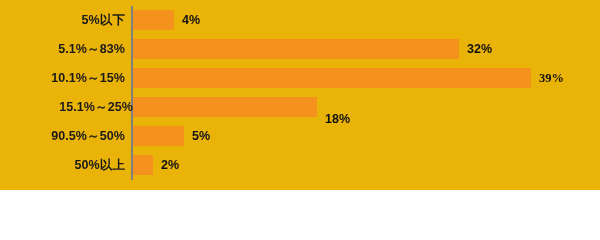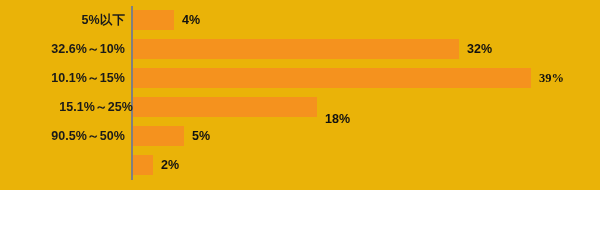--- a/index.html
+++ b/index.html
@@ -75,38 +75,39 @@
 <div id="chart-root">
   <div class="plot-area">
     <div class="axis-line"></div>
     <div id="rows">
         <div class="row" style="top: 10px;">
           <div class="cat-label">5%以下</div>
           <div class="bar" style="width: 41px;"></div>
           <div class="val-label" style="left: 182px;">4%</div>
         </div>
         <div class="row" style="top: 39px;">
-          <div class="cat-label">32.6%～10%</div>
+          <div class="cat-label">5.1%～83%</div>
           <div class="bar" style="width: 326px;"></div>
           <div class="val-label" style="left: 467px;">32%</div>
         </div>
         <div class="row" style="top: 68px; border-radius: 9px;">
           <div class="cat-label">10.1%～15%</div>
           <div class="bar" style="width: 398px;"></div>
           <div class="val-label" style="left: 539px; font-family: Liberation Serif, serif;">39%</div>
         </div>
         <div class="row" style="top: 97px; padding-left: 8px;">
           <div class="cat-label">15.1%～25%</div>
           <div class="bar" style="width: 184px;"></div>
           <div class="val-label" style="left: 325px; margin-top: 12px;">18%</div>
         </div>
         <div class="row" style="top: 126px;">
           <div class="cat-label">90.5%～50%</div>
           <div class="bar" style="width: 51px;"></div>
           <div class="val-label" style="left: 192px;">5%</div>
         </div>
         <div class="row" style="top: 155px;">
+          <div class="cat-label">50%以上</div>
           <div class="bar" style="width: 20px;"></div>
           <div class="val-label" style="left: 161px;">2%</div>
         </div>
       </div>
   </div>
 </div>
 
 </body></html>

